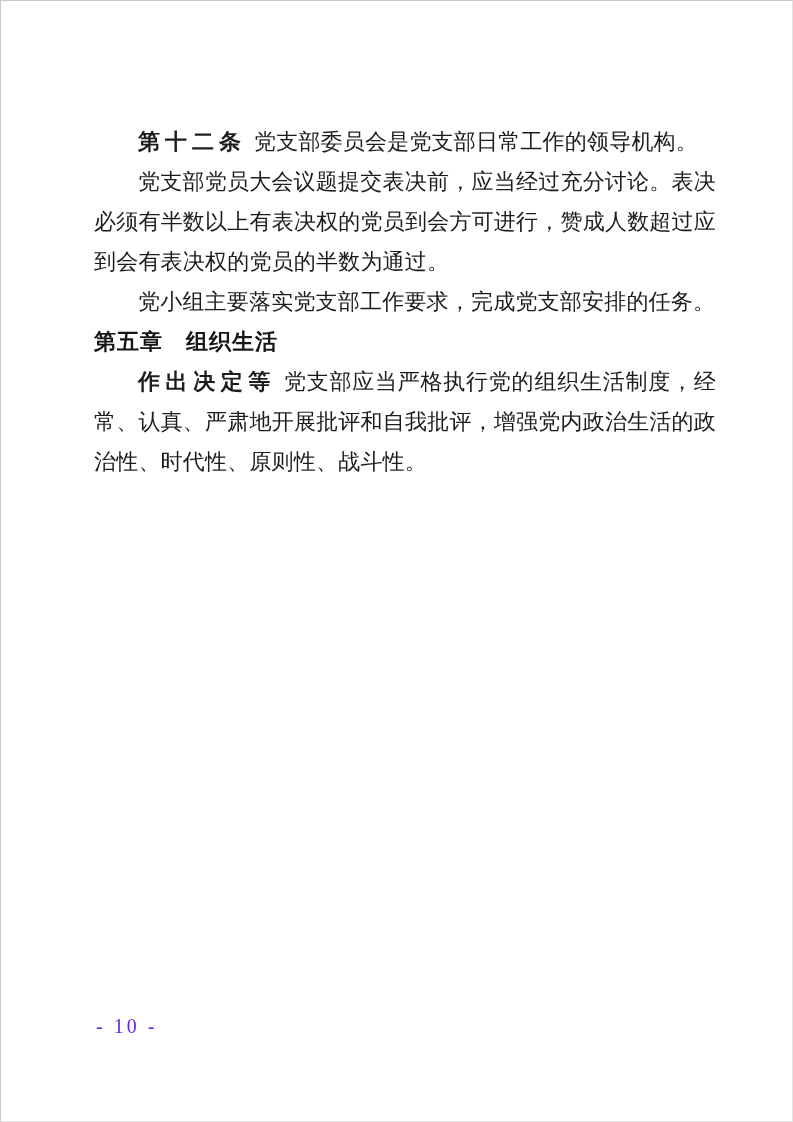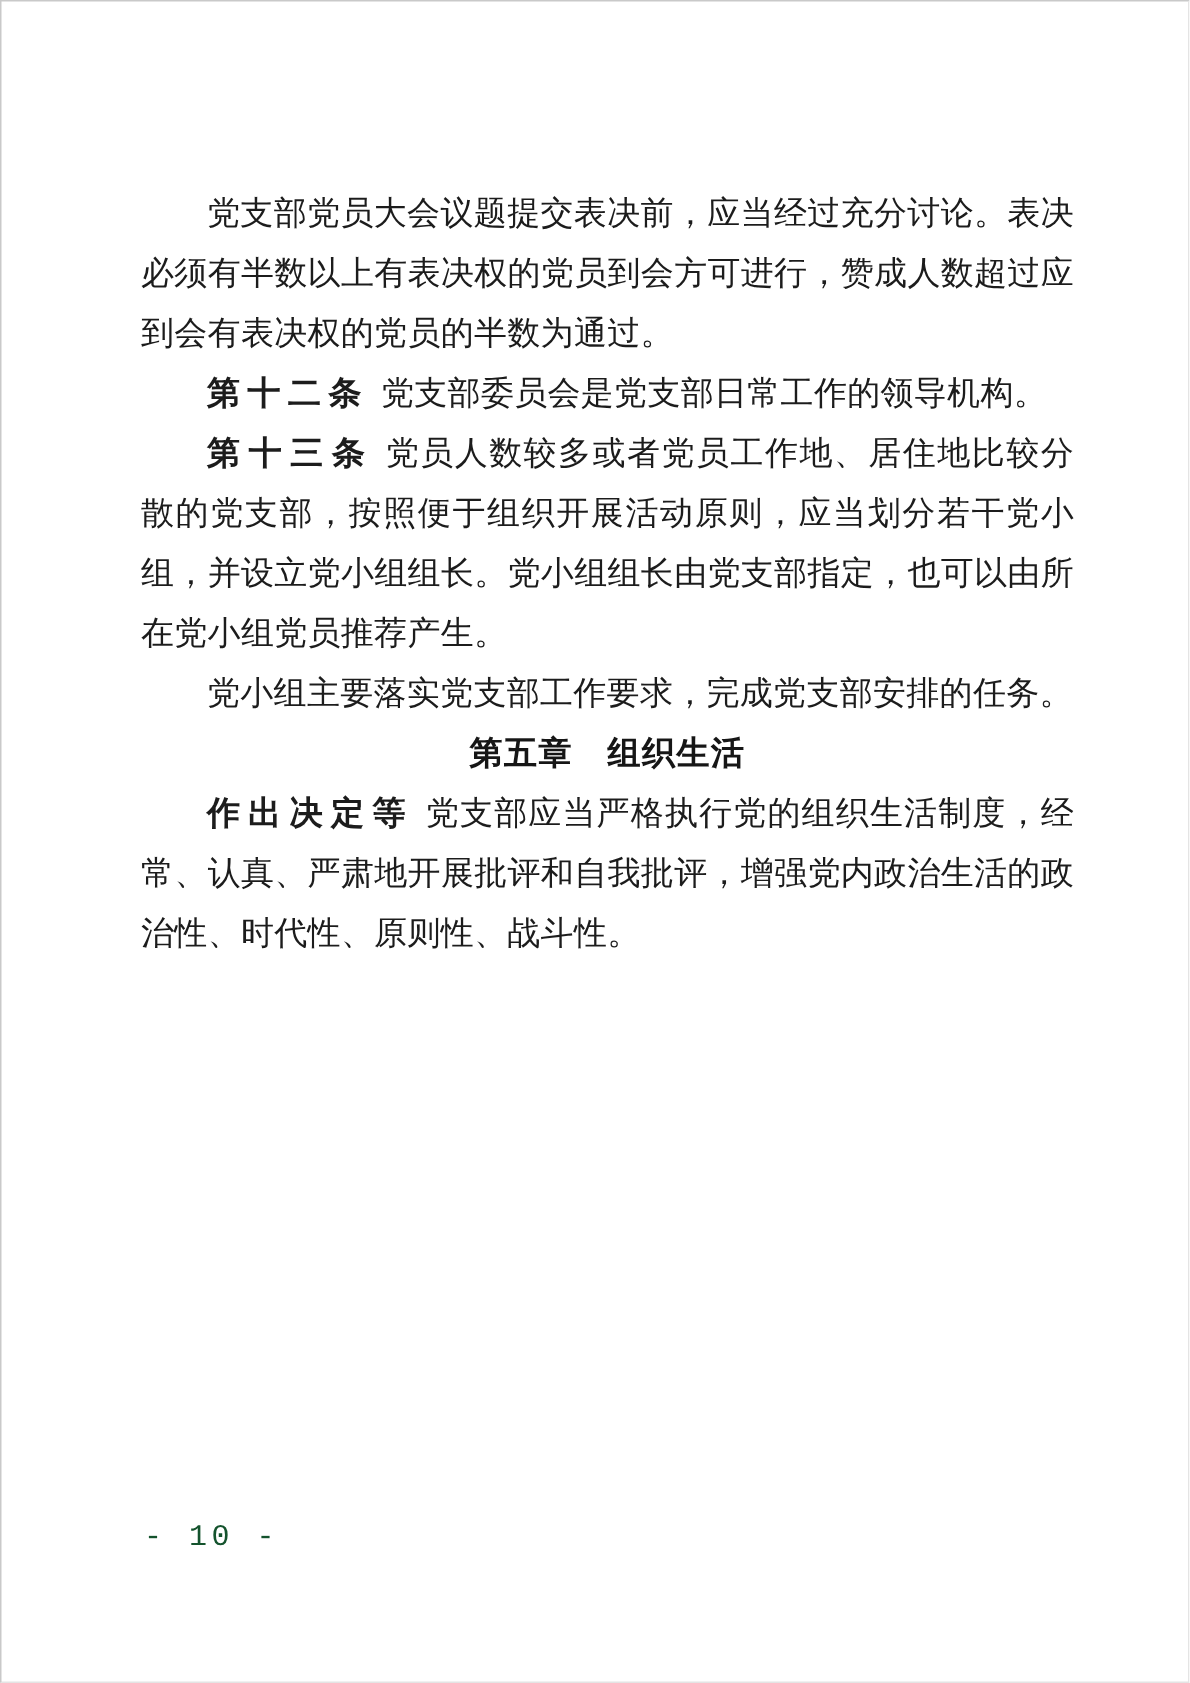--- a/index.html
+++ b/index.html
@@ -46,49 +46,48 @@
     font-weight: bold;
     letter-spacing: 5px;
     margin-right: 8px;
   }
   h2.chapter {
     margin: 0;
     padding: 0;
     font-size: 22px;
     line-height: 40px;
     font-weight: bold;
-    text-align: center;
+    text-align: left;
     font-family: "Liberation Sans", "DejaVu Sans", sans-serif;
     letter-spacing: 1px;
     color: #161616;
   }
   .page-number {
     position: absolute;
     left: 95px;
     top: 1012px;
     font-size: 20px;
     line-height: 26px;
     letter-spacing: 3px;
-    color: #14532d;
-    font-family: Liberation Mono, monospace;
+    color: #6d28d9;
+    font-family: Liberation Serif, serif;
   }
 </style>
 </head>
 <body>
 
 <div class="page">
 
   <div class="content">
 
+    <p class="para"><span class="lead">第十二条</span><span>党支部委员会是党支部日常工作的领导机构。</span></p>
+
     <p class="para"><span>党支部党员大会议题提交表决前，应当经过充分讨论。表决必须有半数以上有表决权的党员到会方可进行，赞成人数超过应到会有表决权的党员的半数为通过。</span></p>
 
-    <p class="para"><span class="lead">第十二条</span><span>党支部委员会是党支部日常工作的领导机构。</span></p>
 
-
-    <p class="para"><span class="lead">第十三条</span><span>党员人数较多或者党员工作地、居住地比较分散的党支部，按照便于组织开展活动原则，应当划分若干党小组，并设立党小组组长。党小组组长由党支部指定，也可以由所在党小组党员推荐产生。</span></p>
 
     <p class="para"><span>党小组主要落实党支部工作要求，完成党支部安排的任务。</span></p>
 
 
 
     <h2 class="chapter">第五章　组织生活</h2>
 
     <p class="para"><span class="lead">作出决定等</span><span>党支部应当严格执行党的组织生活制度，经常、认真、严肃地开展批评和自我批评，增强党内政治生活的政治性、时代性、原则性、战斗性。</span></p>
 
   </div>

